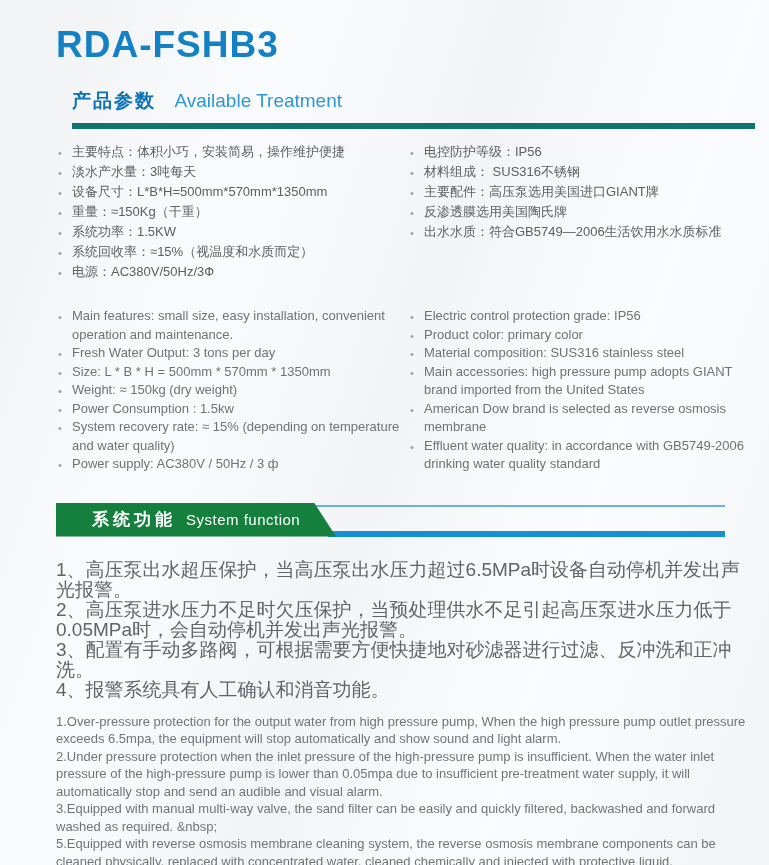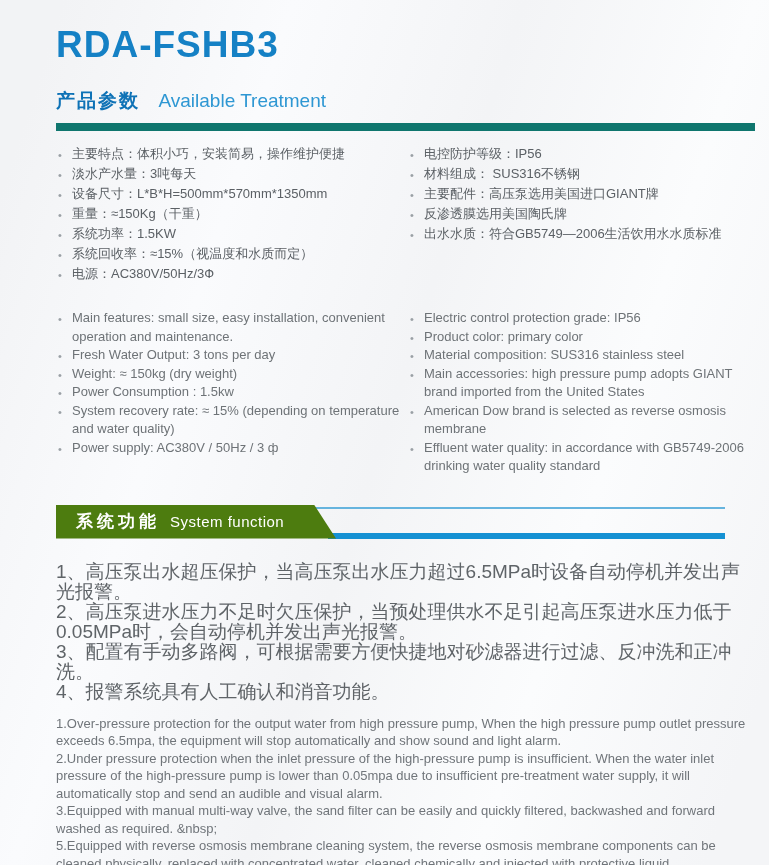--- a/index.html
+++ b/index.html
@@ -14,44 +14,45 @@
   .title {
     margin:2px 0 0 0;
     color:#1581c5;
     font-size:37px;
     font-weight:bold;
     letter-spacing:1px;
   }
 
   .params-header {
     margin-top:22px;
-    border-bottom:8px solid #0f766e;
+    border-bottom:6px solid #0f766e;
     padding-bottom:9px;
+    margin-left:16px;
   }
   .h-zh { color:#0e72b6; font-size:19px; font-weight:bold; letter-spacing:2px; }
   .h-en { color:#2e97d3; font-size:19px; margin-left:14px; }
 
   .cols { display:flex; }
   .cols.zh-block { margin-top:13px; }
   .cols.en-block { margin-top:25px; }
   .col-left { width:352px; flex:none; }
   .col-right { flex:1; }
 
   ul.blist { list-style:none; margin:0; padding:0; }
   ul.blist li { position:relative; padding-left:16px; }
   ul.blist li::before { content:"•"; position:absolute; left:2px; color:#9aa0a5; font-size:11px; top:1px; }
   ul.zh li { font-size:13px; line-height:20px; color:#5b6065; }
   ul.en li { font-size:13px; line-height:18.5px; color:#6e7377; }
 
   .banner { position:relative; height:34px; margin-top:29px; margin-right:8px; }
   .banner-box {
     position:absolute; left:0; top:0; bottom:0; width:280px;
-    background:#4d7c0f;
+    background:#15803d;
     clip-path:polygon(0 0, calc(100% - 22px) 0, 100% 100%, 0 100%);
-    display:flex; align-items:center; padding-left:20px; box-sizing:border-box;
+    display:flex; align-items:center; padding-left:36px; box-sizing:border-box;
   }
   .banner-zh { color:#ffffff; font-size:17px; font-weight:bold; letter-spacing:4px; }
   .banner-en { color:#ffffff; font-size:15px; margin-left:10px; letter-spacing:0.5px; }
   .banner-topline { position:absolute; top:2px; left:250px; right:22px; height:2px; background:#66b4de; }
   .banner-bar { position:absolute; bottom:0; left:272px; right:22px; height:6px; background:#1591d3; }
 
   .list-zh { margin-top:23px; }
   .list-zh p { margin:0; font-size:19px; line-height:20px; color:#5f6468; }
   .list-en { margin-top:13px; margin-right:0; }
   .list-en p { margin:0; font-size:13px; line-height:17.5px; color:#70757a; }
@@ -89,20 +90,21 @@
         <li>出水水质：符合GB5749—2006生活饮用水水质标准</li>
       </ul>
     </div>
   </div>
 
   <div class="cols en-block">
     <div class="col-left">
       <ul class="blist en">
         <li>Main features: small size, easy installation, convenient operation and maintenance.</li>
         <li>Fresh Water Output: 3 tons per day</li>
+        <li>Size: L * B * H = 500mm * 570mm * 1350mm</li>
         <li>Weight: ≈ 150kg (dry weight)</li>
         <li>Power Consumption : 1.5kw</li>
         <li>System recovery rate: ≈ 15% (depending on temperature and water quality)</li>
         <li>Power supply: AC380V / 50Hz / 3 ф</li>
       </ul>
     </div>
     <div class="col-right">
       <ul class="blist en">
         <li>Electric control protection grade: IP56</li>
         <li>Product color: primary color</li>

